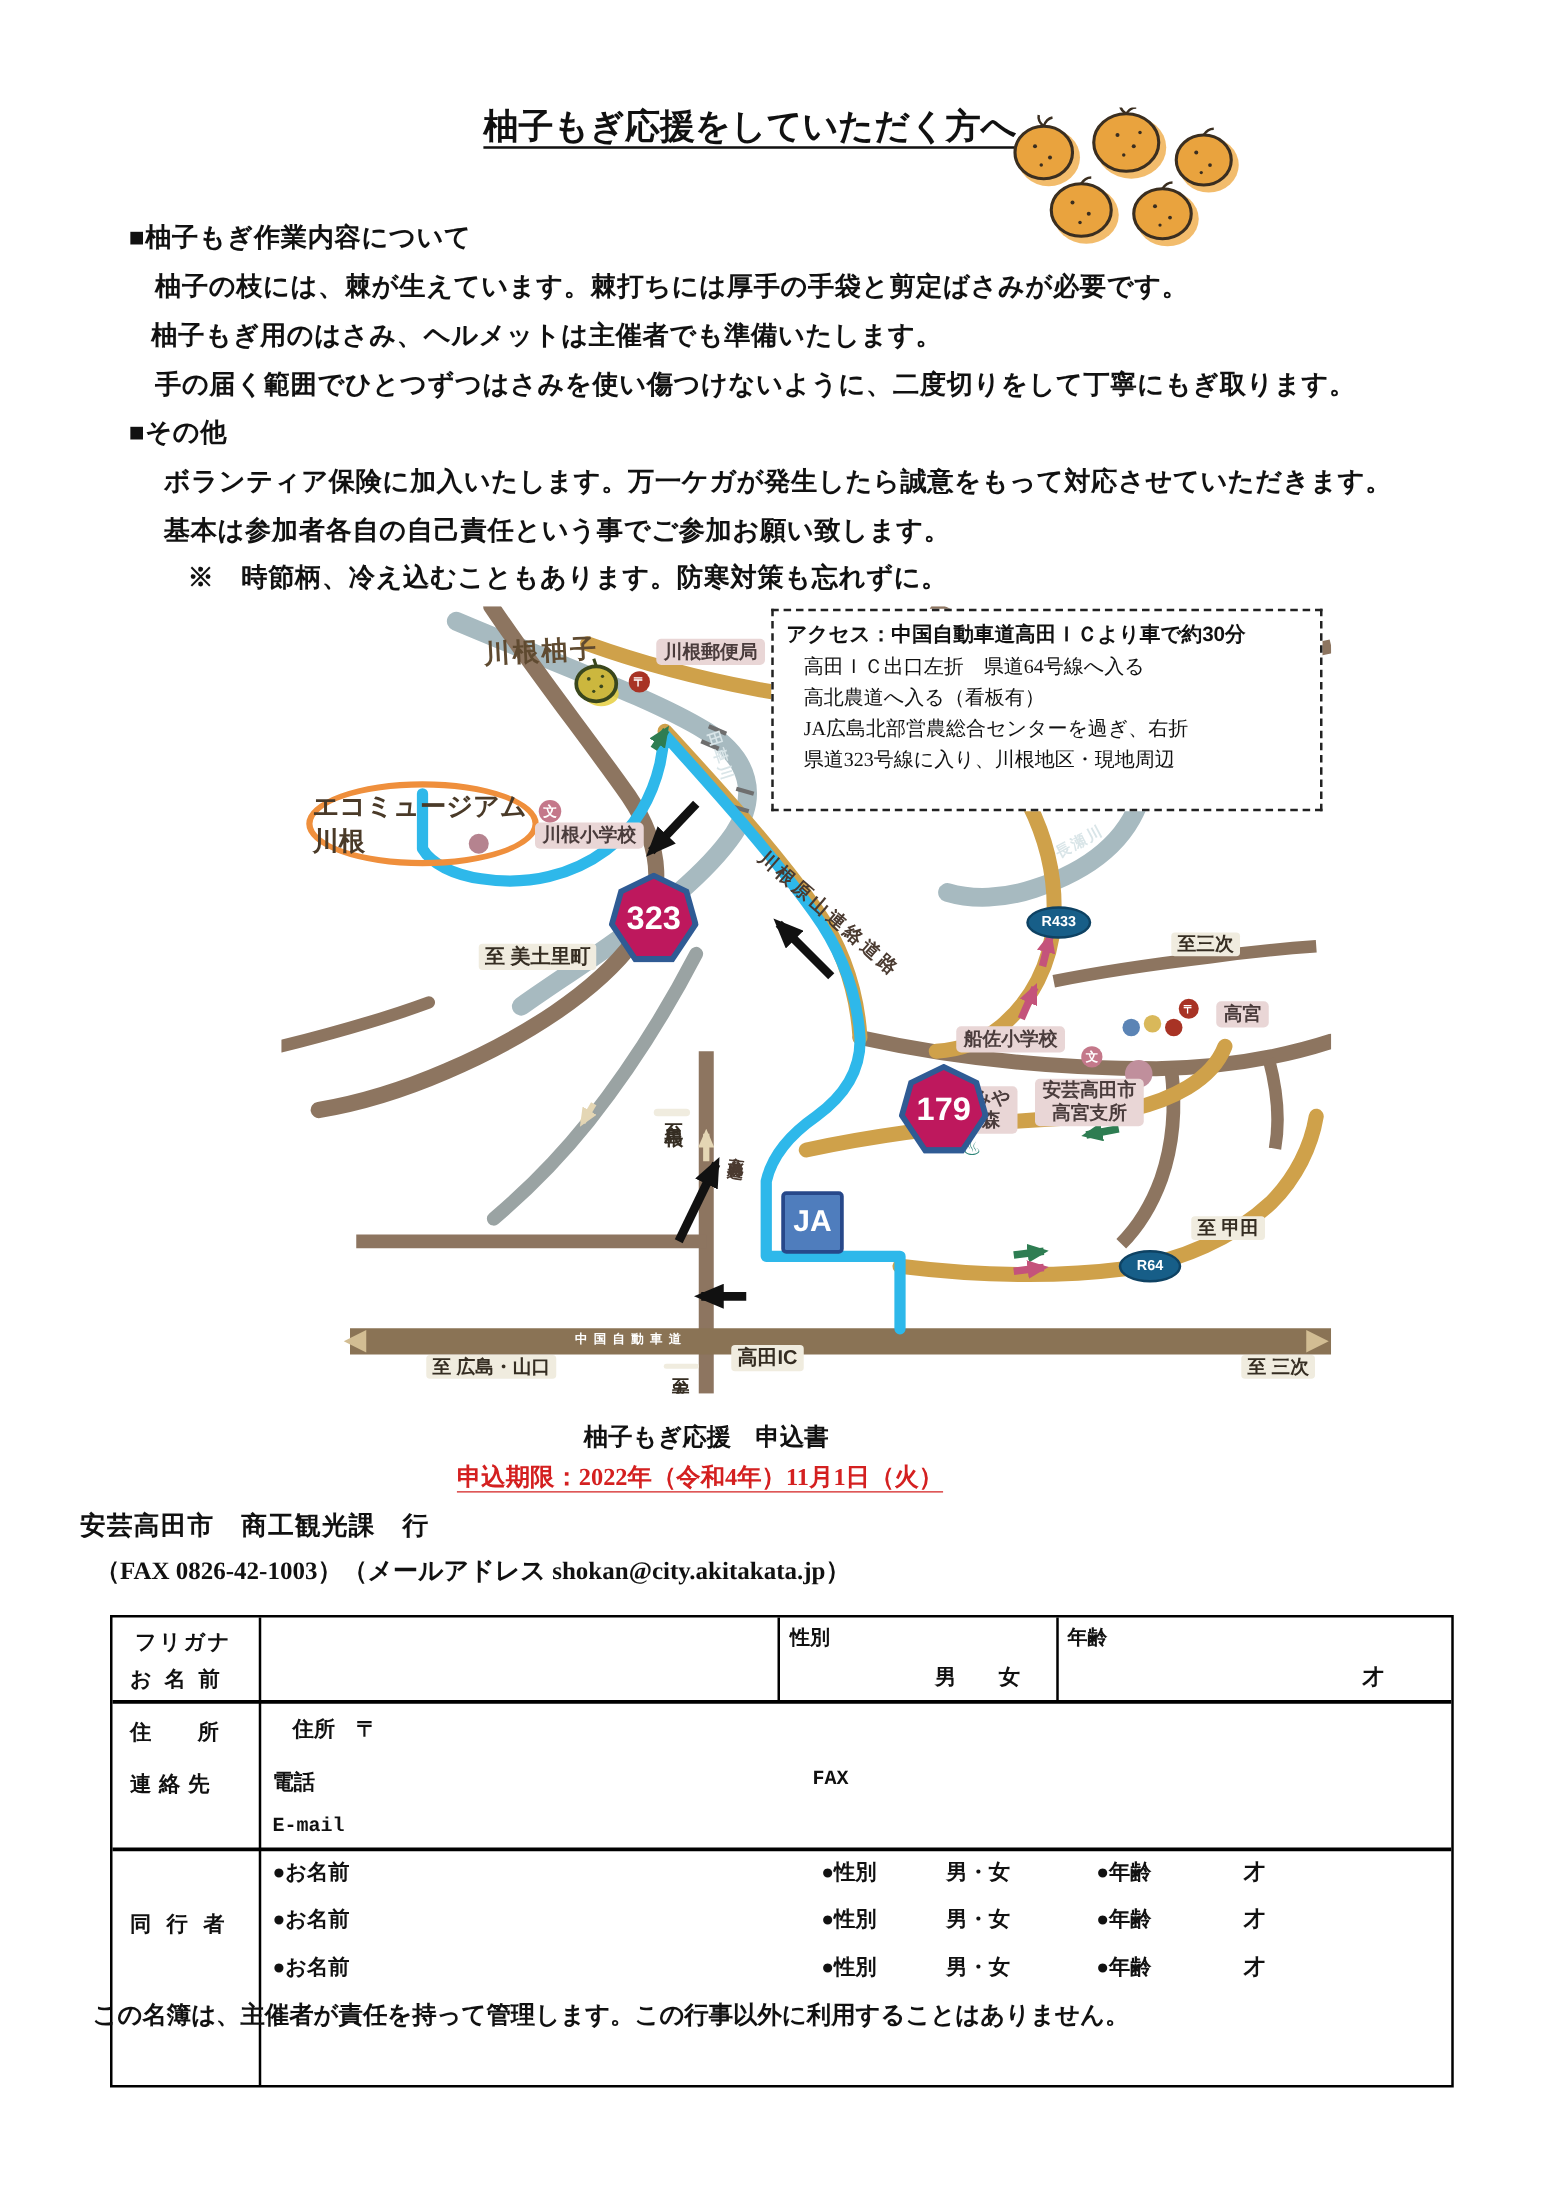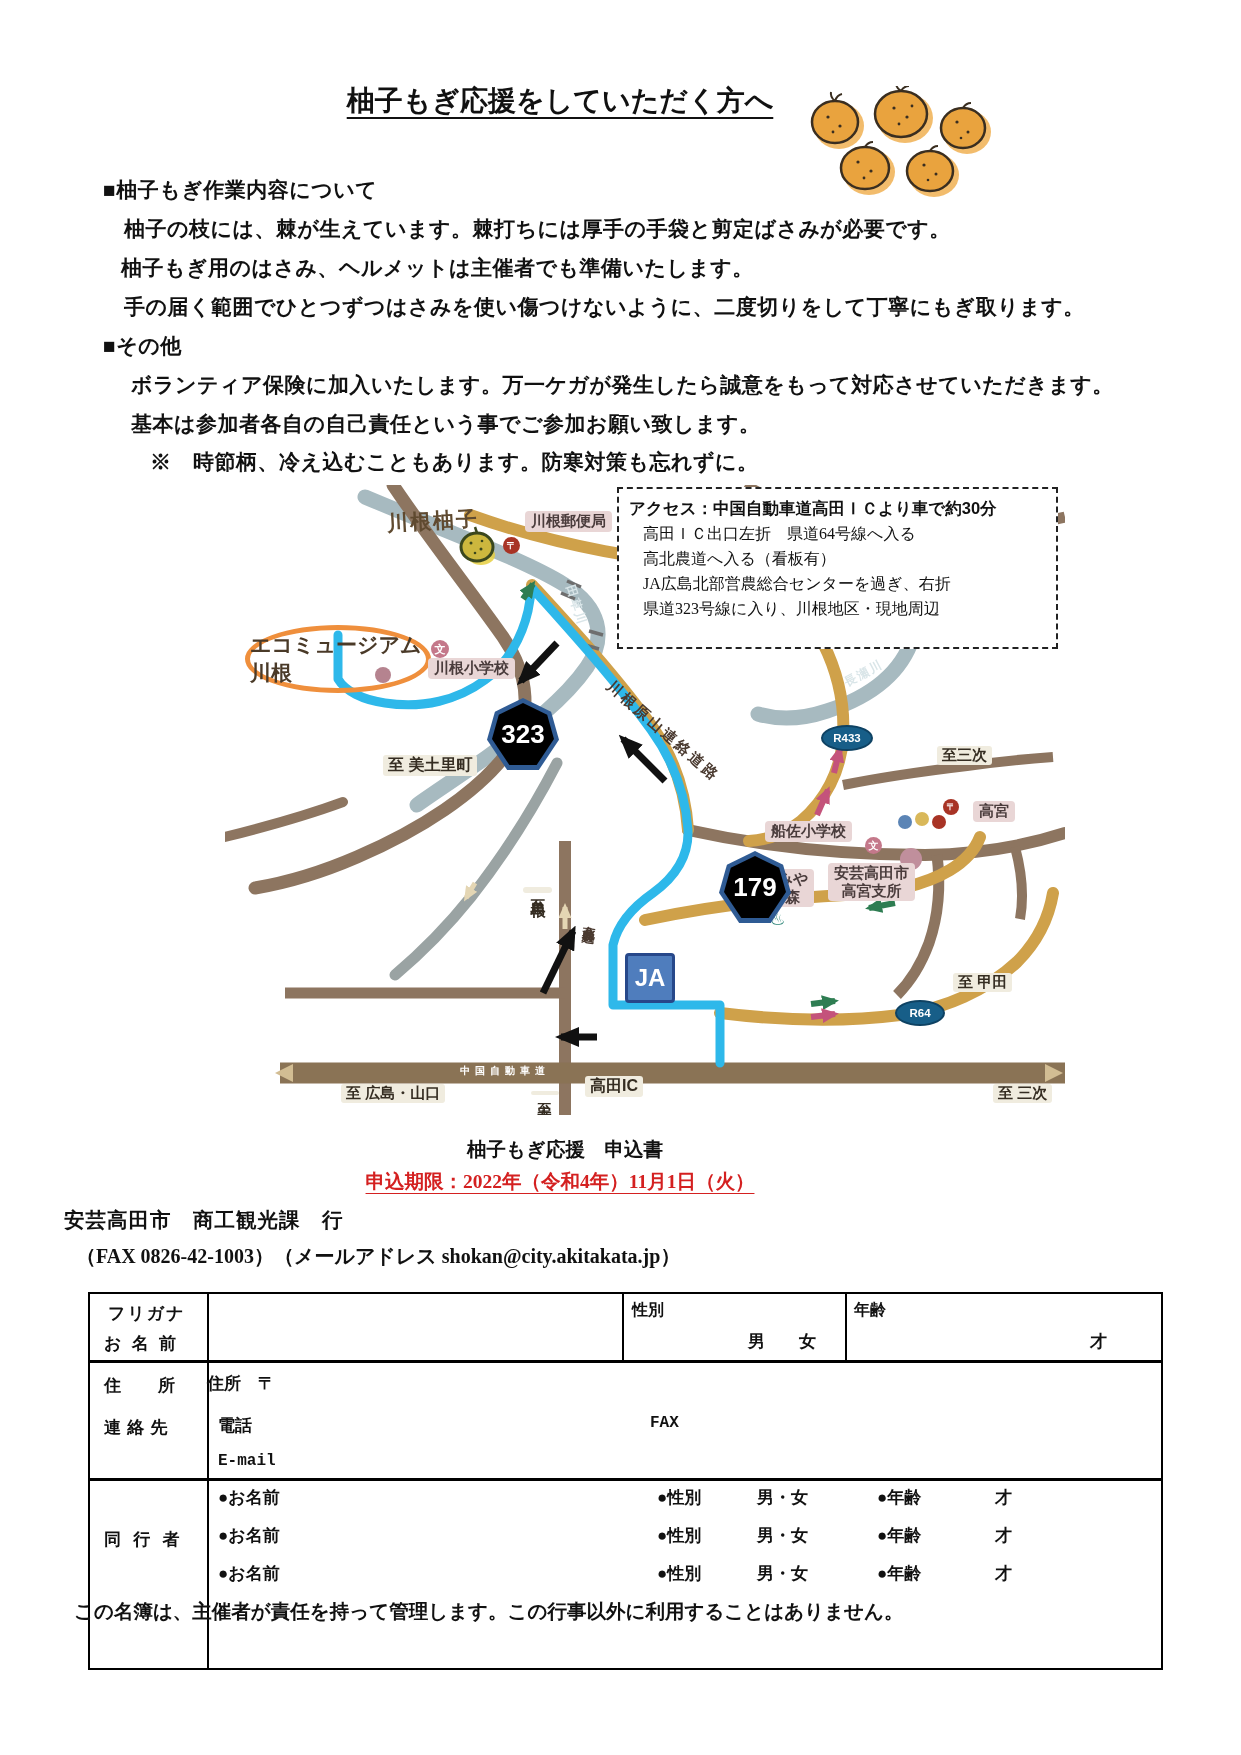--- a/index.html
+++ b/index.html
@@ -5,42 +5,42 @@
   html,body{margin:0;padding:0}
   body{
     width:1241px;height:1755px;position:relative;background:#ffffff;
     font-family:"Liberation Serif","DejaVu Serif",serif;color:#111;overflow:hidden;
   }
   .abs{position:absolute}
   .nowrap{white-space:nowrap}
   
   .doc-title{
     left:0;top:82px;width:1120px;text-align:center;
-    font-size:28px;font-weight:bold;
+    font-size:28px;font-weight:bold;padding-left:40px;
   }
   .doc-title span{text-decoration:underline;text-underline-offset:7px;text-decoration-thickness:2px}
   .body-line{font-size:21px;font-weight:bold;white-space:nowrap;letter-spacing:.5px}
   
   .access-box{
     left:617px;top:487px;width:441px;height:162px;background:#fff;
     border:2px dashed #222;z-index:6;padding:7px 10px;box-sizing:border-box;
   }
   .access-line1{font-family:"Liberation Sans","DejaVu Sans",sans-serif;font-weight:bold;font-size:16.5px;line-height:25px;white-space:nowrap}
   .access-line{font-size:16px;line-height:25px;padding-left:14px;white-space:nowrap}
   
   .map{left:225px;top:485px;width:840px;height:630px;overflow:hidden;z-index:1}
   .map-label{position:absolute;font-family:"Liberation Sans","DejaVu Sans",sans-serif;font-weight:bold;white-space:nowrap;z-index:3}
   .lbl-pink{background:#e9d6d6;color:#4a3c3c;padding:1px 6px;border-radius:4px;font-size:15px}
   .lbl-cream{background:#f0ecdf;color:#352d22;padding:0 5px;border-radius:3px;font-size:15px}
   .vert{writing-mode:vertical-rl;letter-spacing:2px}
   .riv-txt{color:#d9e5e8;font-size:12px;letter-spacing:2px}
   .logo-txt{font-size:21px;color:#5f4a30;letter-spacing:2px;transform:rotate(-3deg);font-family:"Liberation Serif",serif;font-weight:bold}
   .hept{clip-path:polygon(50% 0,89% 19%,100% 58%,72% 100%,28% 100%,0 58%,11% 19%)}
   .sign-hept{width:72px;height:72px;background:#2f5b94;z-index:4}
-  .sign-hept .inner{position:absolute;left:5px;top:5px;right:5px;bottom:5px;background:#000000;
+  .sign-hept .inner{position:absolute;left:5px;top:5px;right:5px;bottom:5px;background:#be185d;
      display:flex;align-items:center;justify-content:center;color:#fff;font-weight:bold;
      font-size:26px;font-family:"Liberation Sans",sans-serif}
   .sign-oval{background:#175e88;border:2px solid #0e4263;border-radius:50%;color:#fff;
      font-size:11.5px;font-weight:bold;display:flex;align-items:center;justify-content:center;
      font-family:"Liberation Sans",sans-serif;z-index:4}
   .sign-ja{width:44px;height:44px;background:#4f7dbd;border:3px solid #27488a;border-radius:4px;
      color:#fff;font-size:24px;font-weight:bold;display:flex;align-items:center;justify-content:center;
      font-family:"Liberation Sans",sans-serif;z-index:4}
   .icon-dot{border-radius:50%;display:flex;align-items:center;justify-content:center;color:#fff;z-index:4}
   .ellipse-eco{left:20px;top:140px;width:176px;height:58px;border:5px solid #ef8f3c;border-radius:50%;
@@ -280,21 +280,21 @@
   <div class="tcell" style="left:18px;top:8px;letter-spacing:2px">フリガナ</div>
   <div class="tcell" style="left:14px;top:38px;letter-spacing:3px">お 名 前</div>
   <div class="tcell" style="left:128px;top:8px;width:390px;height:50px"></div>
   <div class="tcell" style="left:542px;top:6px;font-size:16px">性別</div>
   <div class="tcell" style="left:658px;top:36px">男　　女</div>
   <div class="tcell" style="left:764px;top:6px;font-size:16px">年齢</div>
   <div class="tcell" style="left:1000px;top:36px">才</div>
 
   <div class="tcell" style="left:14px;top:80px;letter-spacing:1px">住　　所</div>
   <div class="tcell" style="left:14px;top:122px;letter-spacing:1px">連 絡 先</div>
-  <div class="tcell" style="left:117px;top:78px">住所　〒</div>
+  <div class="tcell" style="left:144px;top:78px">住所　〒</div>
   <div class="tcell" style="left:128px;top:120px">電話</div>
   <div class="tcell" style="left:560px;top:120px;font-family:'Liberation Mono','DejaVu Sans Mono',monospace;font-size:16px">FAX</div>
   <div class="tcell" style="left:128px;top:158px;font-family:'Liberation Mono','DejaVu Sans Mono',monospace;font-size:16px">E-mail</div>
 
   <div class="tcell" style="left:14px;top:234px;letter-spacing:4px">同 行 者</div>
 
   <div>
     <div class="tcell" style="left:128px;top:192px">●お名前</div>
     <div class="tcell" style="left:567px;top:192px">●性別</div>
     <div class="tcell" style="left:667px;top:192px">男・女</div>

